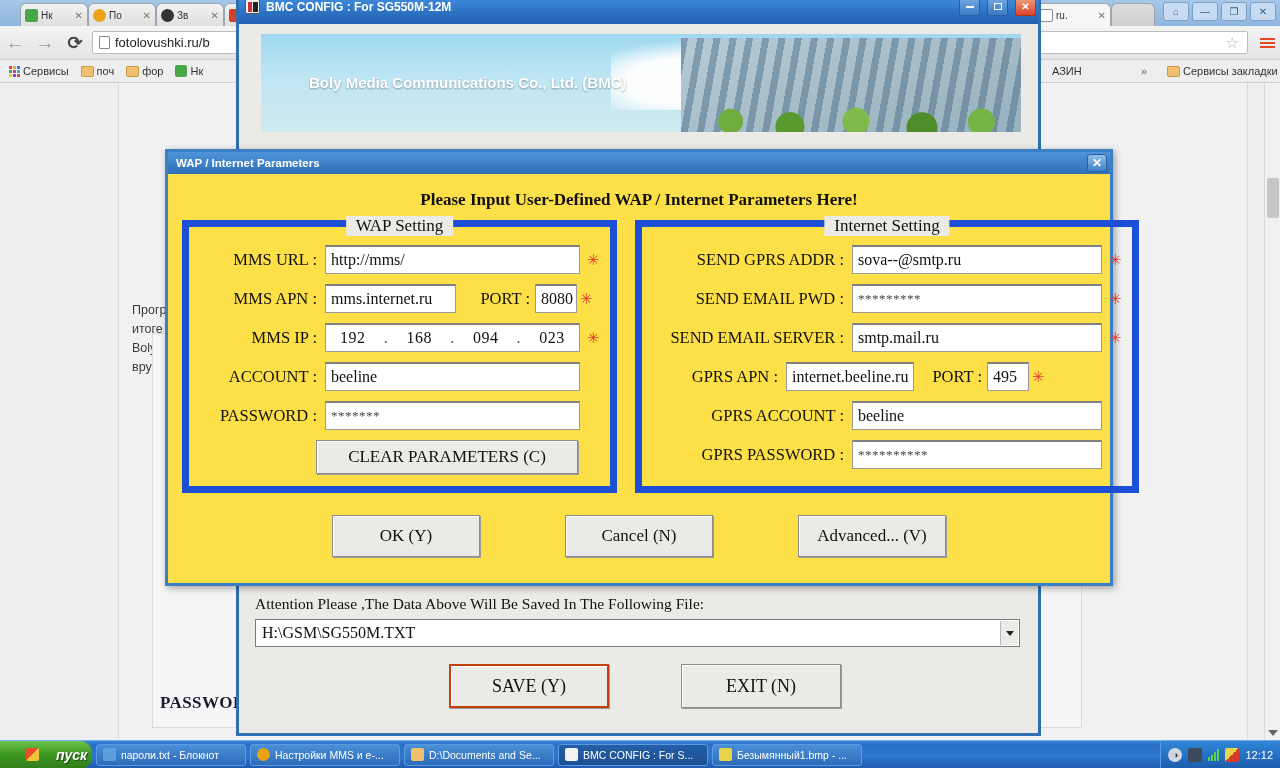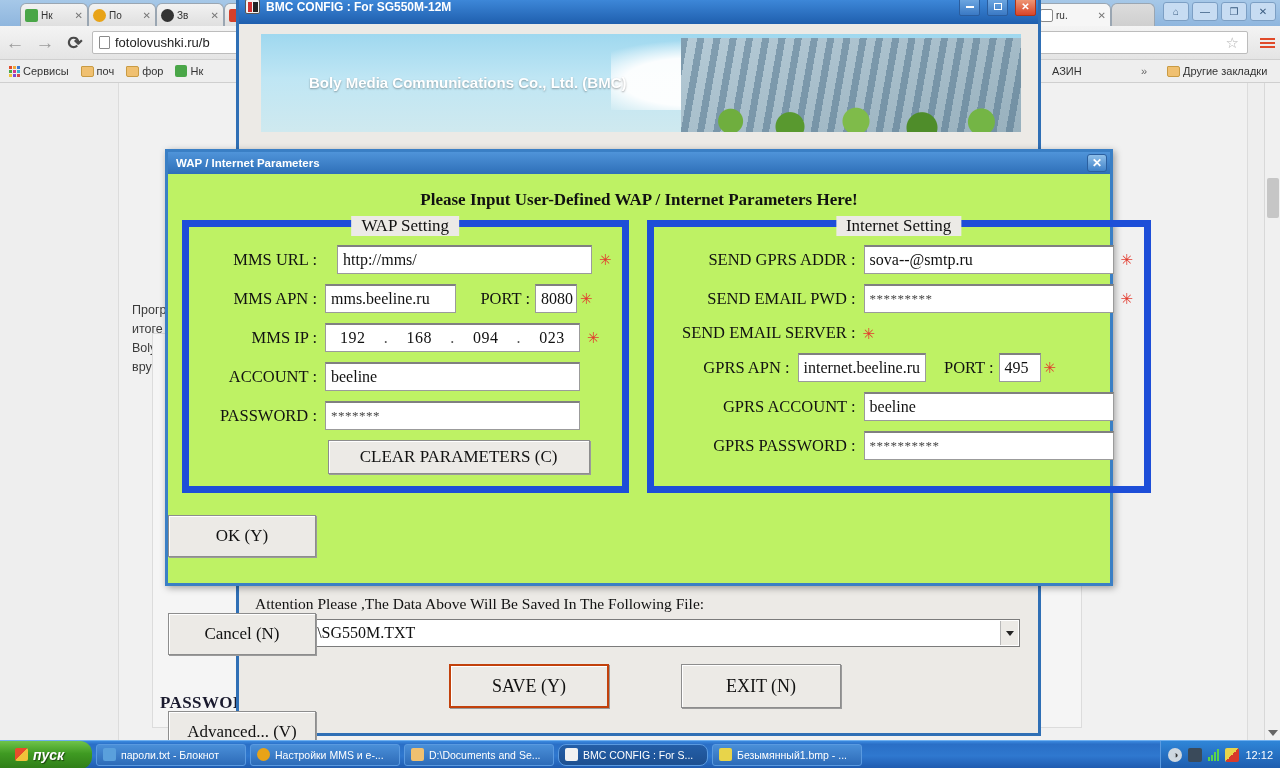--- a/index.html
+++ b/index.html
@@ -180,21 +180,21 @@
     border: 1px solid #8d8d8d;
     box-shadow: inset 1px 1px 0 #fff, 1px 1px 0 #9a9a9a;
     display: flex; align-items: center; justify-content: center;
     font-family: "Liberation Serif", serif; font-size: 18px; color: #111;
   }
   .bigbtn.default { border: 2px solid #c2410c; }
 
   
   .dlg {
     position: absolute; left: 165px; top: 149px; width: 948px; height: 437px;
-    background: #bef264; border: 3px solid #3a7fc5;
+    background: #fde047; border: 3px solid #3a7fc5;
     box-shadow: 2px 2px 7px rgba(0,0,0,.35);
   }
   .dlg-title {
     height: 22px; background: linear-gradient(#4f94d9,#2e6fb8);
     display: flex; align-items: center; padding: 0 3px 0 8px;
     color: #fff; font-size: 11.5px; font-weight: bold;
   }
   .dlg-title .dtxt { flex: 1; }
   .dlg-close {
     width: 20px; height: 18px; background: linear-gradient(#8fc0ea,#3f81c8);
@@ -233,53 +233,53 @@
   .ipfld { justify-content: space-around; font-size: 16px; letter-spacing: .5px; }
   .ipfld span { padding: 0 2px; }
   .ipdot { color: #555; }
   .clearbtn {
     margin-left: auto; width: 262px; height: 34px; background: #eceae6;
     border: 1px solid #8d8d8d; box-shadow: inset 1px 1px 0 #fff, 1px 1px 0 #9a9a9a;
     display: flex; align-items: center; justify-content: center;
     font-family: "Liberation Serif", serif; font-size: 17px; color: #111;
   }
   .dlg-btnrow {
-    display: flex; justify-content: center; gap: 56px; margin-top: 22px; flex-direction: column;
+    display: flex; justify-content: center; gap: 85px; margin-top: 22px;
   }
   .dlgbtn {
     width: 148px; height: 42px; background: #eceae6; border: 1px solid #8d8d8d;
     box-shadow: inset 1px 1px 0 #fff, 1px 1px 0 #9a9a9a;
     display: flex; align-items: center; justify-content: center;
     font-family: "Liberation Serif", serif; font-size: 17px; color: #111;
   }
 
   
   .taskbar {
     position: absolute; left: 0; bottom: 0; width: 1280px; height: 28px;
     background: linear-gradient(#3b8ae0 0%, #2a6fc6 12%, #2f78cf 55%, #1f5bb0 100%);
     border-top: 1px solid #6fb0f0; display: flex; align-items: center;
   }
   .startbtn {
     height: 28px; width: 92px;
     background: linear-gradient(#6fc34a 0%, #3f9a22 45%, #2f7d18 100%);
     border-radius: 0 12px 12px 0;
-    display: flex; align-items: center; gap: 5px; padding-left: 15px;
+    display: flex; align-items: center; gap: 17px; padding-left: 26px;
     color: #fff; font-size: 14px; font-style: italic; font-weight: bold;
     text-shadow: 1px 1px 1px rgba(0,0,0,.5);
   }
   .flagicon { width: 13px; height: 13px; background:
       linear-gradient(135deg,#e84d2a 50%, #f0c23a 50%); border-radius: 2px; flex: none; }
   .taskitem {
     height: 22px; margin-left: 4px; padding: 0 6px;
     background: linear-gradient(#4a8fd8,#2d6bb8);
     border: 1px solid #5a9ae0; border-radius: 3px;
     display: flex; align-items: center; gap: 5px;
     color: #fff; font-size: 10.5px; white-space: nowrap; overflow: hidden;
   }
-  .taskitem.sel { background: linear-gradient(#245fa8,#1d4f90); border-radius: 8px; }
+  .taskitem.sel { background: linear-gradient(#245fa8,#1d4f90); }
   .tkicon { width: 13px; height: 13px; border-radius: 2px; flex: none; }
   .tray {
     margin-left: auto; height: 28px; padding: 0 7px;
     background: linear-gradient(#2f86d8,#1d5cae);
     border-left: 1px solid #5a9ae0;
     display: flex; align-items: center; gap: 6px; color: #fff; font-size: 11px;
   }
   .trayicon { width: 14px; height: 14px; border-radius: 2px; }
   .bars { display: flex; align-items: flex-end; gap: 1px; height: 13px; }
   .bars i { display: block; width: 2px; background: #59d44a; }
@@ -368,21 +368,21 @@
       <div class="bm">
         <span style="width:12px;height:12px;background:#4aa648;border-radius:2px"></span>
         <span>Нк</span>
       </div>
       <div class="bm" style="position:absolute;left:1048px">
         <span>АЗИН</span>
       </div>
       <div class="bm" style="position:absolute;left:1137px;color:#666">»</div>
       <div class="bm" style="position:absolute;left:1163px">
         <span class="fold"></span>
-        <span>Другие закладки</span>
+        <span>Сервисы закладки</span>
       </div>
     </div>
 
     <div class="pagearea">
       <div class="pagecontent"></div>
       <div class="page-text">
         <div>Прогр</div>
         <div>итоге</div>
         <div>Bolyn</div>
         <div>вручн</div>
@@ -441,27 +441,27 @@
 
     <div class="dlg-heading">Please Input User-Defined WAP / Internet Parameters Here!</div>
 
     <div class="groups">
 
       <div class="group" style="flex:0 0 395px">
         <div class="gtitle">WAP Setting</div>
 
         <div class="row">
           <div class="lab" style="width:118px">MMS URL :</div>
-          <div class="fld" style="width:255px;margin-left:20px">http://mms/</div>
+          <div class="fld" style="width:255px;margin-left:8px">http://mms/</div>
           <span class="req">✳</span>
         </div>
 
         <div class="row">
           <div class="lab" style="width:118px">MMS APN :</div>
-          <div class="fld" style="width:131px;margin-left:8px">mms.beeline.ru</div>
+          <div class="fld" style="width:131px;margin-left:8px">mms.internet.ru</div>
           <div class="lab" style="width:66px;margin-left:8px">PORT :</div>
           <div class="fld" style="width:42px;margin-left:5px">8080</div>
           <span class="req" style="margin-left:3px">✳</span>
         </div>
 
         <div class="row">
           <div class="lab" style="width:118px">MMS IP :</div>
           <div class="fld ipfld" style="width:255px;margin-left:8px">
             <span>192</span>
             <span class="ipdot">.</span>
@@ -501,20 +501,21 @@
         </div>
 
         <div class="row">
           <div class="lab" style="width:192px">SEND EMAIL PWD :</div>
           <div class="fld pwd" style="width:250px;margin-left:8px">*********</div>
           <span class="req">✳</span>
         </div>
 
         <div class="row">
           <div class="lab" style="width:192px">SEND EMAIL SERVER :</div>
+          <div class="fld" style="width:250px;margin-left:8px">smtp.mail.ru</div>
           <span class="req">✳</span>
         </div>
 
         <div class="row">
           <div class="lab" style="width:126px">GPRS APN :</div>
           <div class="fld" style="width:128px;margin-left:8px">internet.beeline.ru</div>
           <div class="lab" style="width:62px;margin-left:6px">PORT :</div>
           <div class="fld" style="width:42px;margin-left:5px">495</div>
           <span class="req" style="margin-left:3px">✳</span>
         </div>

